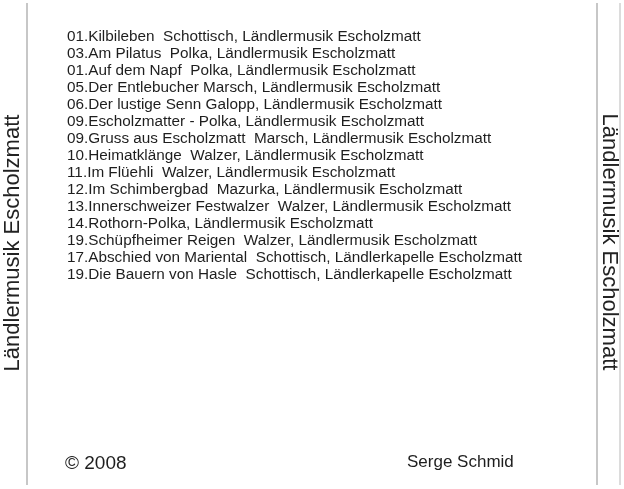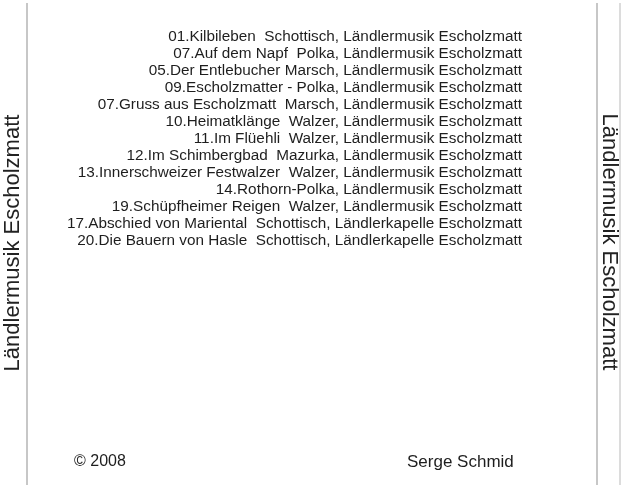--- a/index.html
+++ b/index.html
@@ -50,29 +50,28 @@
   
   .tracks {
     position: absolute;
     left: 67px;
     top: 27px;
     font-size: 15.3px;
     line-height: 17px;
   }
   .track-line {
     white-space: pre;
-    text-align: right;
   }
 
   
   .footer-copyright {
     position: absolute;
-    left: 74px;
+    left: 65px;
     top: 452px;
-    font-size: 16px;
+    font-size: 19px;
     white-space: pre;
   }
   .footer-credit {
     position: absolute;
     left: 407px;
     top: 452px;
     font-size: 17px;
     white-space: pre;
   }
 </style>
@@ -84,30 +83,32 @@
   <div class="vline fold-left"></div>
   <div class="vline fold-right"></div>
   <div class="vline edge-right"></div>
 
   <div class="spine-text left">Ländlermusik Escholzmatt</div>
 
   <div class="spine-text right">Ländlermusik Escholzmatt</div>
 
   <div class="tracks">
     <div class="track-line">01.Kilbileben  Schottisch, Ländlermusik Escholzmatt</div>
-    <div class="track-line">07.Auf dem Napf  Polka, Ländlermusik Escholzmatt</div>
+    <div class="track-line">03.Am Pilatus  Polka, Ländlermusik Escholzmatt</div>
+    <div class="track-line">01.Auf dem Napf  Polka, Ländlermusik Escholzmatt</div>
     <div class="track-line">05.Der Entlebucher Marsch, Ländlermusik Escholzmatt</div>
+    <div class="track-line">06.Der lustige Senn Galopp, Ländlermusik Escholzmatt</div>
     <div class="track-line">09.Escholzmatter - Polka, Ländlermusik Escholzmatt</div>
-    <div class="track-line">07.Gruss aus Escholzmatt  Marsch, Ländlermusik Escholzmatt</div>
+    <div class="track-line">09.Gruss aus Escholzmatt  Marsch, Ländlermusik Escholzmatt</div>
     <div class="track-line">10.Heimatklänge  Walzer, Ländlermusik Escholzmatt</div>
     <div class="track-line">11.Im Flüehli  Walzer, Ländlermusik Escholzmatt</div>
     <div class="track-line">12.Im Schimbergbad  Mazurka, Ländlermusik Escholzmatt</div>
     <div class="track-line">13.Innerschweizer Festwalzer  Walzer, Ländlermusik Escholzmatt</div>
     <div class="track-line">14.Rothorn-Polka, Ländlermusik Escholzmatt</div>
     <div class="track-line">19.Schüpfheimer Reigen  Walzer, Ländlermusik Escholzmatt</div>
     <div class="track-line">17.Abschied von Mariental  Schottisch, Ländlerkapelle Escholzmatt</div>
-    <div class="track-line">20.Die Bauern von Hasle  Schottisch, Ländlerkapelle Escholzmatt</div>
+    <div class="track-line">19.Die Bauern von Hasle  Schottisch, Ländlerkapelle Escholzmatt</div>
   </div>
 
   <div class="footer-copyright">© 2008</div>
   <div class="footer-credit">Serge Schmid</div>
 
 </div>
 
 </body></html>

